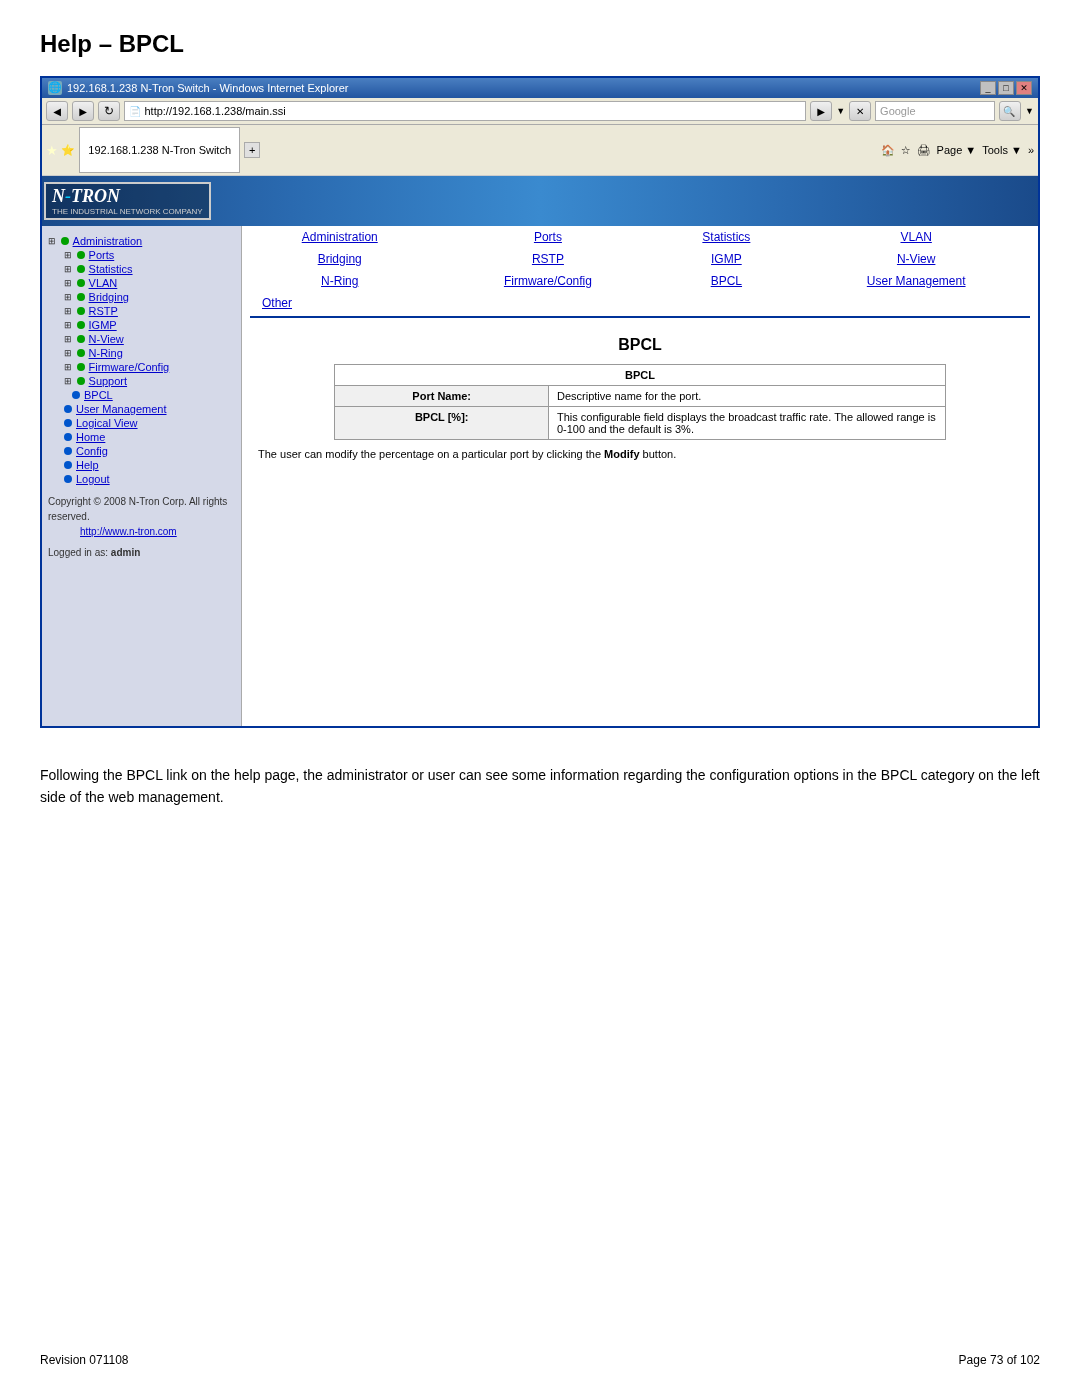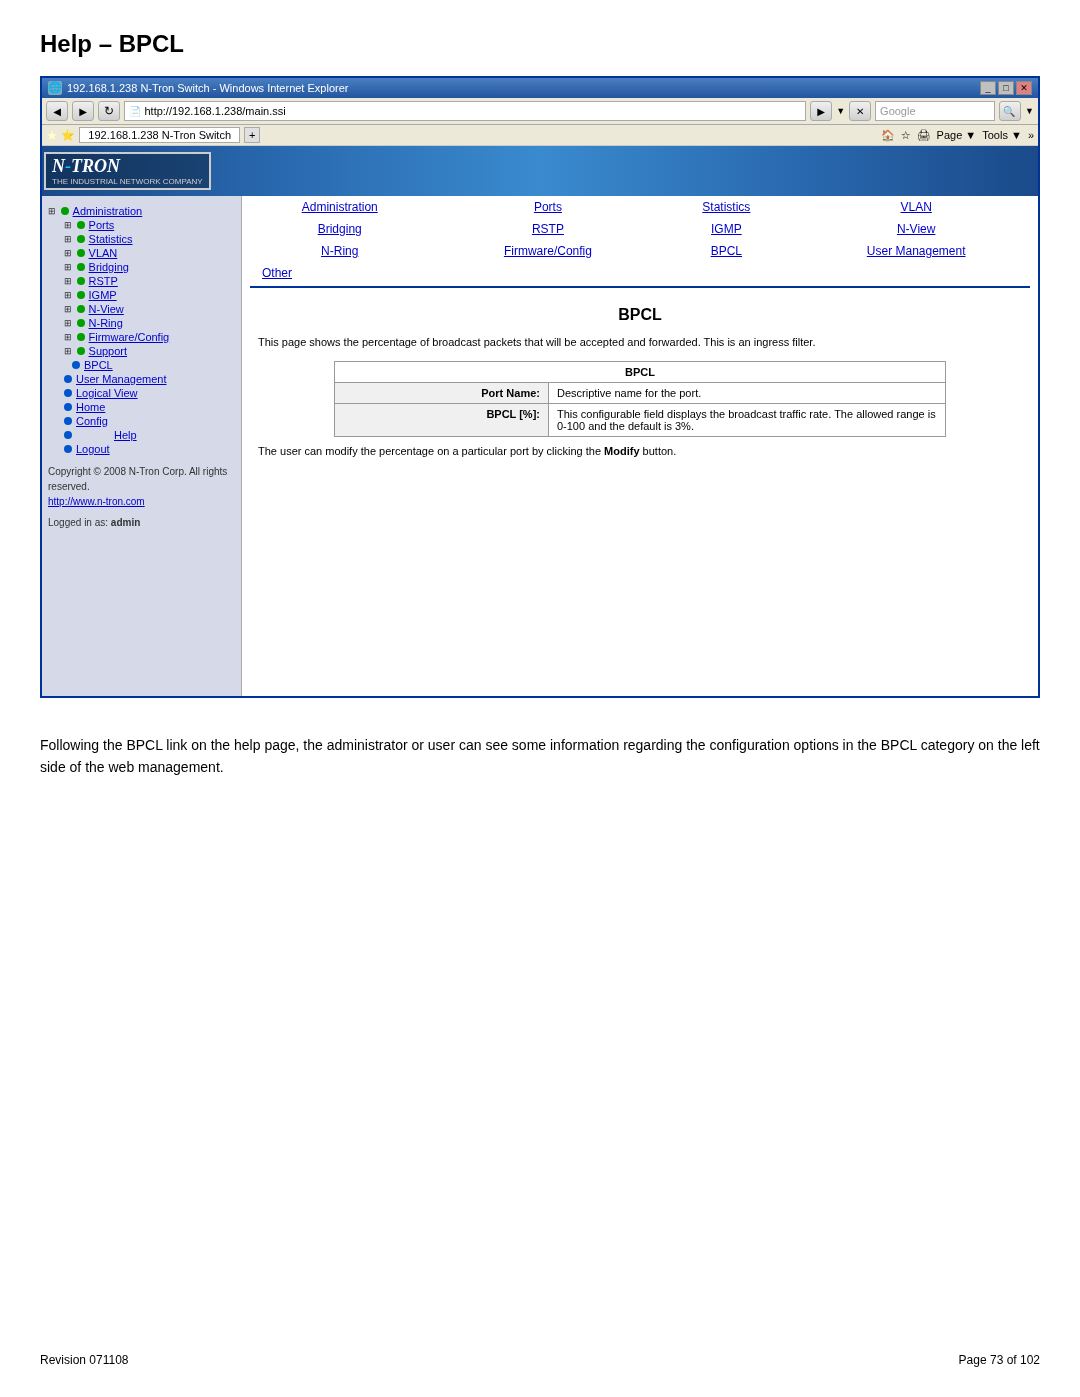--- a/index.html
+++ b/index.html
@@ -203,21 +203,21 @@
       padding-left: 24px;
     }
 
     .sidebar-footer {
       margin-top: 8px;
       font-size: 10px;
       color: #333;
       line-height: 1.5;
     }
 
-    .sidebar-footer a { color: #0000cc; }
+    .sidebar-footer a { color: #0000cc; margin-left: 32px; }
     .sidebar-footer .logged-in { margin-top: 6px; font-size: 10px; }
     .sidebar-footer .logged-in b { font-weight: bold; }
 
     
     .main-panel {
       flex: 1;
       padding: 0;
     }
 
     
@@ -280,21 +280,21 @@
       background: #fff;
       border: 1px solid #999;
     }
 
     .bpcl-table tr td {
       border: 1px solid #999;
       padding: 4px 8px;
     }
 
     .bpcl-table .field-name {
-      text-align: right;
+      text-align: center;
       font-weight: bold;
       width: 35%;
       vertical-align: top;
       background: #f0f0f0;
     }
 
     .bpcl-table .field-desc {
       text-align: left;
       width: 65%;
     }
@@ -380,21 +380,21 @@
         <span style="color:#999;font-size:11px;">Google</span>
       </div>
       <div class="browser-nav-btn">🔍</div>
       <span style="font-size:9px;">▼</span>
     </div>
 
     <div class="browser-toolbar2">
       <div class="favorites-left">
         <span class="fav-star">★</span>
         <span>⭐</span>
-        <span style="background:#fff;border:1px solid #aaa;padding:1px 8px;font-size:11px;text-align:right;">192.168.1.238 N-Tron Switch</span>
+        <span style="background:#fff;border:1px solid #aaa;padding:16px 8px;font-size:11px;text-align:right;">192.168.1.238 N-Tron Switch</span>
         <span style="background:#e0e0e0;border:1px solid #aaa;padding:1px 4px;font-size:11px;">+</span>
       </div>
       <div class="toolbar-right">
         <span>🏠</span>
         <span>☆</span>
         <span>🖨</span>
         <span>Page ▼</span>
         <span>Tools ▼</span>
         <span>»</span>
       </div>
@@ -480,21 +480,21 @@
         <div class="sidebar-item sidebar-indent">
           <span class="sidebar-bullet bullet-blue"></span>
           <span style="color:#0000cc;text-decoration:underline;">Home</span>
         </div>
         <div class="sidebar-item sidebar-indent">
           <span class="sidebar-bullet bullet-blue"></span>
           <span style="color:#0000cc;text-decoration:underline;">Config</span>
         </div>
         <div class="sidebar-item sidebar-indent">
           <span class="sidebar-bullet bullet-blue"></span>
-          <span style="color:#0000cc;text-decoration:underline;margin-left:38px;">Help</span>
+          <span style="color:#0000cc;text-decoration:underline;">Help</span>
         </div>
         <div class="sidebar-item sidebar-indent">
           <span class="sidebar-bullet bullet-blue"></span>
           <span style="color:#0000cc;text-decoration:underline;">Logout</span>
         </div>
 
         <div class="sidebar-footer">
           <div>Copyright © 2008 N-Tron Corp. All rights reserved.</div>
           <div><a href="#">http://www.n-tron.com</a></div>
           <div class="logged-in">
@@ -531,21 +531,20 @@
               <a href="#">Other</a>
             </td>
           </tr>
         </tbody>
           </table>
 
         <div class="nav-divider"></div>
 
         <div class="content-area">
           <div class="content-title">BPCL</div>
-          <p class="content-description">This page shows the percentage of broadcast packets that will be accepted and forwarded. This is an ingress filter.</p>
 
           <table class="bpcl-table">
             <tbody>
                 <tr>
               <td colspan="2" class="bpcl-table-header">BPCL</td>
             </tr>
             <tr>
               <td class="field-name">Port Name:</td>
               <td class="field-desc">Descriptive name for the port.</td>
             </tr>

